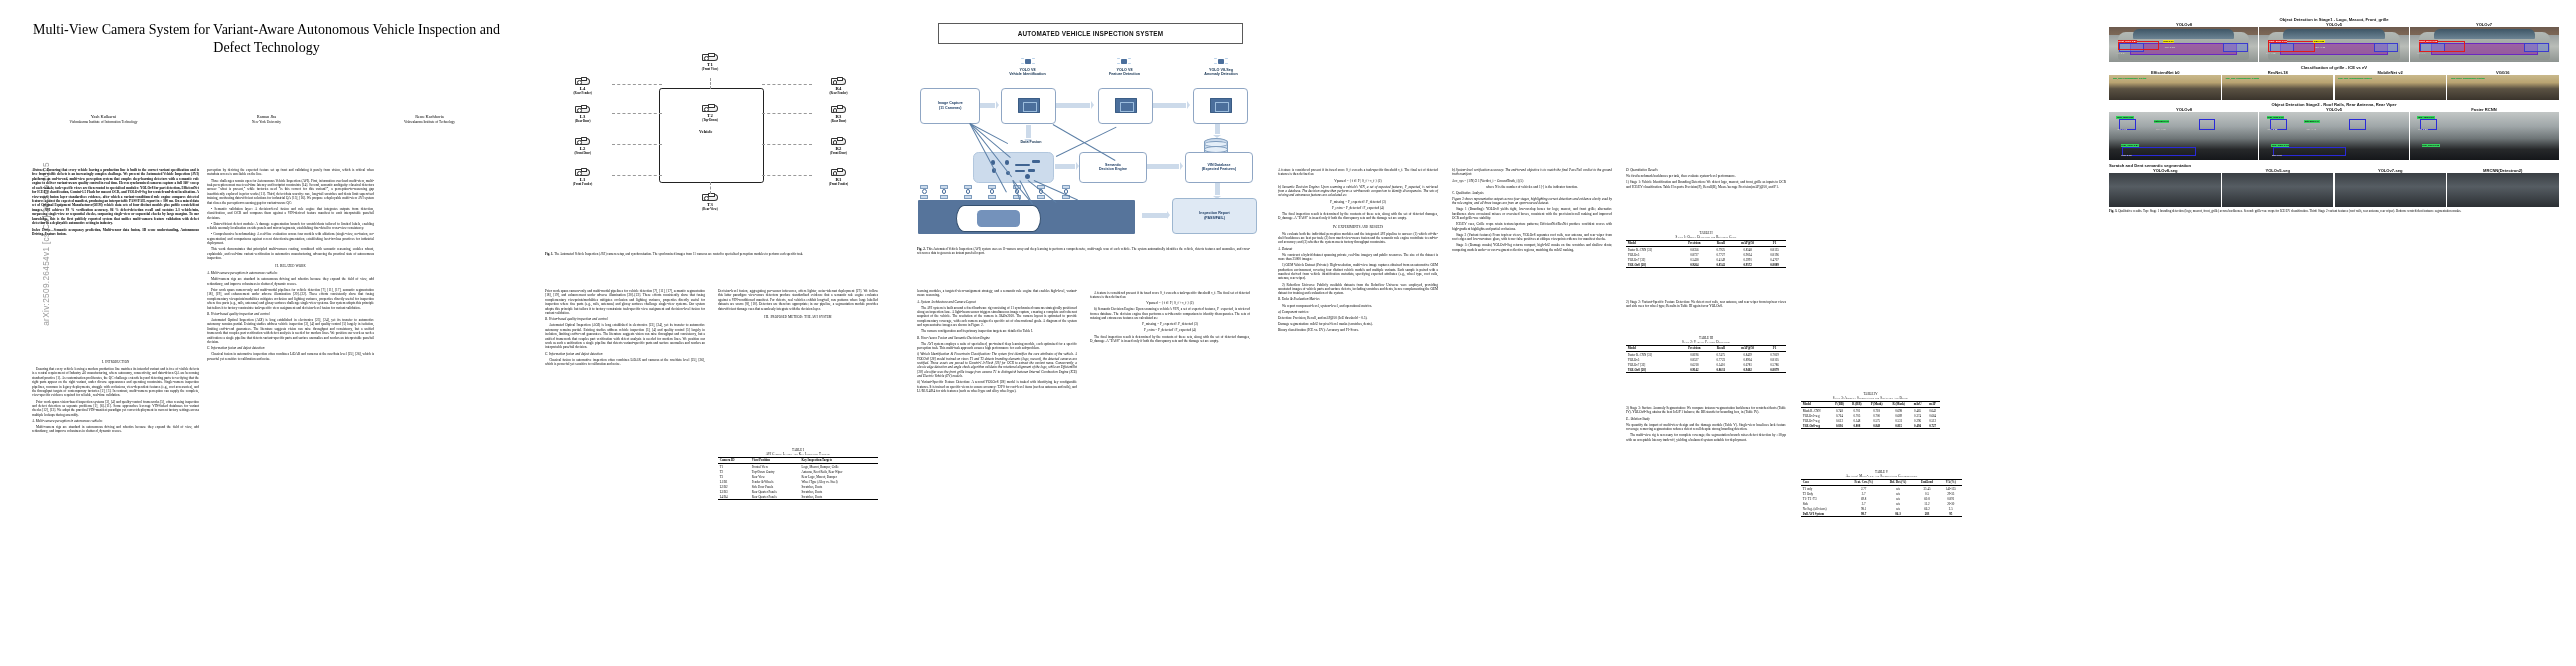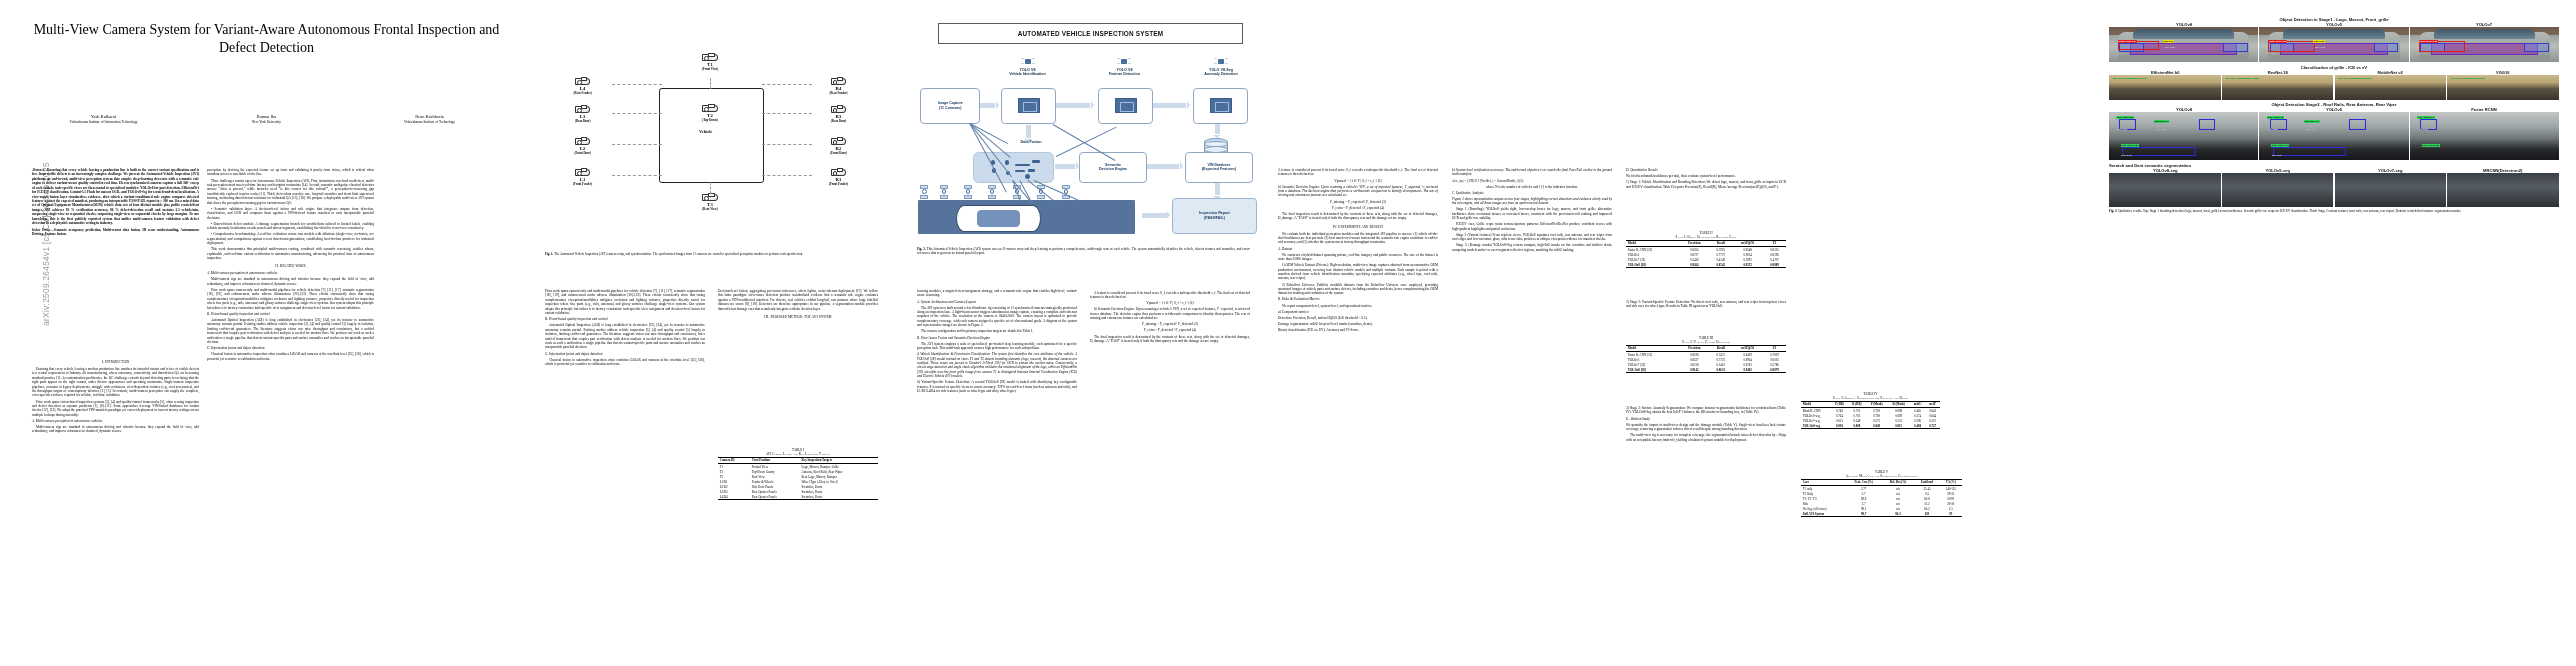--- a/index.html
+++ b/index.html
@@ -205,21 +205,21 @@
   .tag.green-txt{color:#2bf05f;text-shadow:0 0 0.6px #000;}
   .qcap{font-size:3.2px;line-height:1.26;text-align:justify;margin-top:1.7px;}
 </style>
 </head>
 <body>
 
 <div class="page">
 
   <div class="arxiv-stamp">arXiv:2509.26454v1 [cs.CV] 30 Sep 2025</div>
 
-  <div class="title">Multi-View Camera System for Variant-Aware Autonomous Frontal Inspection and Defect Detection</div>
+  <div class="title">Multi-View Camera System for Variant-Aware Autonomous Vehicle Inspection and Defect Technology</div>
 
   <div class="authors">
     <div class="aurow">
       <div class="aublock">
         <div class="auname">Yash Kulkarni</div>
         <div class="auaff">Vishwakarma Institute of Information Technology</div>
       </div>
       <div class="aublock">
         <div class="auname">Raman Jha</div>
         <div class="auaff">New York University</div>

